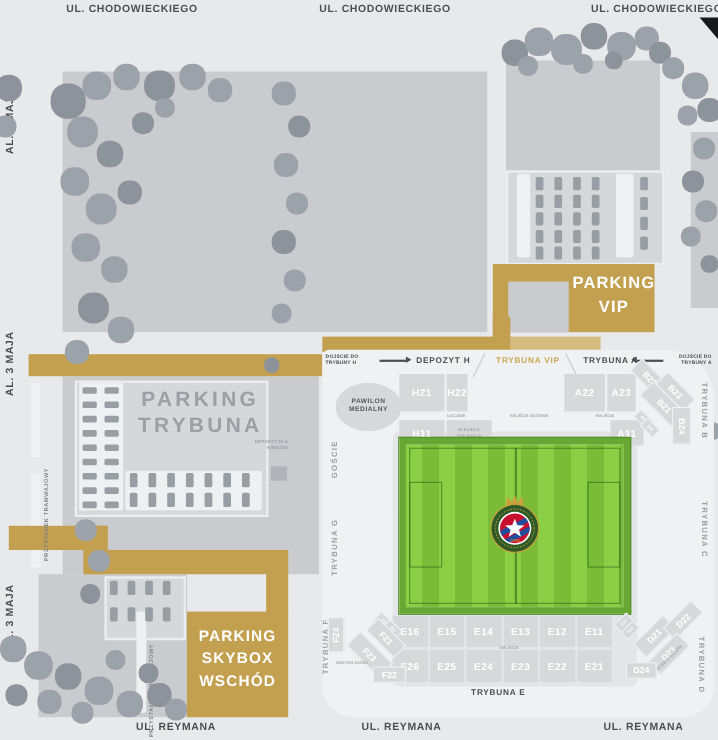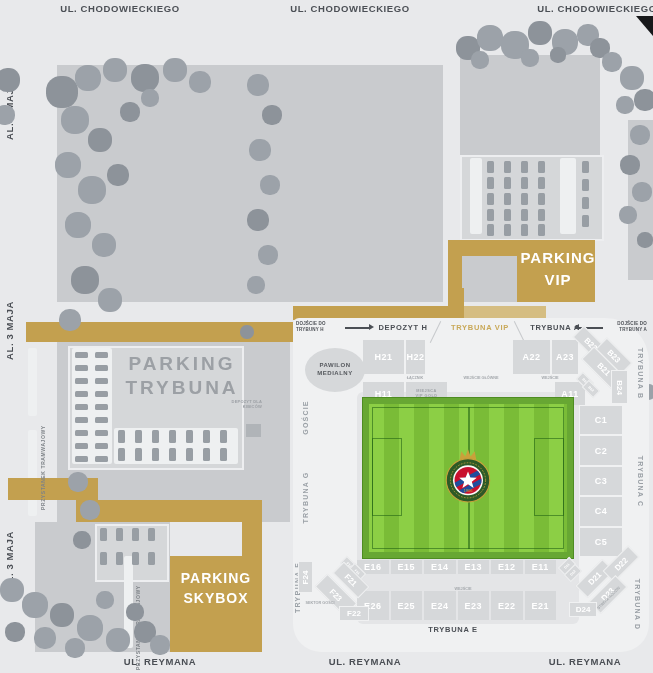--- a/index.html
+++ b/index.html
@@ -91,20 +91,21 @@
     <div>VIP</div>
   </div>
   <div class="gold" style="left:8px;top:478px;width:90px;height:22px"></div>
   <div class="gold" style="left:76px;top:478px;width:20px;height:44px"></div>
   <div class="gold" style="left:76px;top:500px;width:186px;height:22px"></div>
   <div class="gold" style="left:242px;top:520px;width:20px;height:38px"></div>
   <div class="gold" style="left:170px;top:556px;width:92px;height:96px"></div>
   <div class="gold-label" style="left:170px;top:568px;width:92px;font-size:14px">
     <div>PARKING</div>
     <div>SKYBOX</div>
+    <div>WSCHÓD</div>
   </div>
 
   <div class="big-parking" style="left:116px;top:352px;width:132px">
     <div>PARKING</div>
     <div>TRYBUNA</div>
   </div>
   <div class="tinytxt" style="left:226px;top:400px;width:36px;text-align:right">DEPOZYT DLA KIBICÓW</div>
   <div class="block" style="left:246px;top:424px;width:15px;height:13px;background:#b0b4b8"></div>
 
   <div class="street-label" style="left:30px;top:3px;width:180px">UL. CHODOWIECKIEGO</div>
@@ -290,27 +291,20 @@
     <div class="scell" style="left:303px;top:30px;width:34px;height:14px;transform:rotate(45deg)">B23</div>
     <div class="scell" style="left:288px;top:42px;width:44px;height:16px;transform:rotate(45deg)">B21</div>
     <div class="scell" style="left:318px;top:52px;width:15px;height:32px">
         <span style="transform:rotate(90deg)">B24</span>
       </div>
     <div class="scell t" style="left:284px;top:58px;width:14px;height:8px;transform:rotate(45deg)">B11</div>
     <div class="scell t" style="left:290px;top:66px;width:14px;height:8px;transform:rotate(45deg)">B12</div>
 
     <div class="side-label vert" style="left:-10px;top:96px;width:44px;transform:rotate(-90deg)">GOŚCIE</div>
     <div class="side-label vert" style="left:-21px;top:176px;width:66px;transform:rotate(-90deg)">TRYBUNA G</div>
-    <div class="col" style="left:287px;top:88px;width:42px;height:150px">
-        <div class="cell">C1</div>
-        <div class="cell">C2</div>
-        <div class="cell">C3</div>
-        <div class="cell">C4</div>
-        <div class="cell">C5</div>
-      </div>
     <div class="side-label" style="left:317px;top:52px;width:60px;transform:rotate(90deg)">TRYBUNA B</div>
     <div class="side-label" style="left:314px;top:160px;width:66px;transform:rotate(90deg)">TRYBUNA C</div>
     <div class="side-label" style="left:314px;top:283px;width:60px;transform:rotate(90deg)">TRYBUNA D</div>
 
     <div class="pitch">
       <div class="pline" style="left:3px;top:3px;right:3px;bottom:3px"></div>
       <div class="pline" style="left:50%;top:3px;bottom:3px;width:0"></div>
       <div class="pline" style="left:3px;top:34px;width:28px;height:76px"></div>
       <div class="pline" style="right:3px;top:34px;width:28px;height:76px"></div>
       <svg class="crest" width="50" height="60" viewBox="0 0 48 58">
@@ -327,21 +321,21 @@
           </defs>
         <g clip-path="url(#shieldclip)" transform="rotate(-28 24 33)">
           <rect x="0" y="29" width="48" height="4.6" style="fill:var(--crest-blue,#1f4e9e)"></rect>
           <rect x="0" y="37.5" width="48" height="4.6" style="fill:var(--crest-blue,#1f4e9e)"></rect>
         </g>
         <polygon points="24,24.5 26.3,30.2 32.5,30.4 27.7,34.3 29.4,40.3 24,36.8 18.6,40.3 20.3,34.3 15.5,30.4 21.7,30.2" fill="#fff"></polygon>
         <text x="24" y="44.6" text-anchor="middle" font-size="4" style="fill:var(--crest-gold,#c9a13b)">1906</text>
       </svg>
     </div>
 
-    <div class="row" style="left:64px;top:242px;width:199px;height:14px">
+    <div class="row" style="left:64px;top:242px;width:199px;height:28px">
         <div class="cell">E16</div>
         <div class="cell">E15</div>
         <div class="cell">E14</div>
         <div class="cell">E13</div>
         <div class="cell">E12</div>
         <div class="cell">E11</div>
       </div>
     <div class="gaplab" style="left:140px;top:268.5px;width:60px">WEJŚCIE</div>
     <div class="row" style="left:64px;top:273px;width:199px;height:29px">
         <div class="cell">E26</div>

